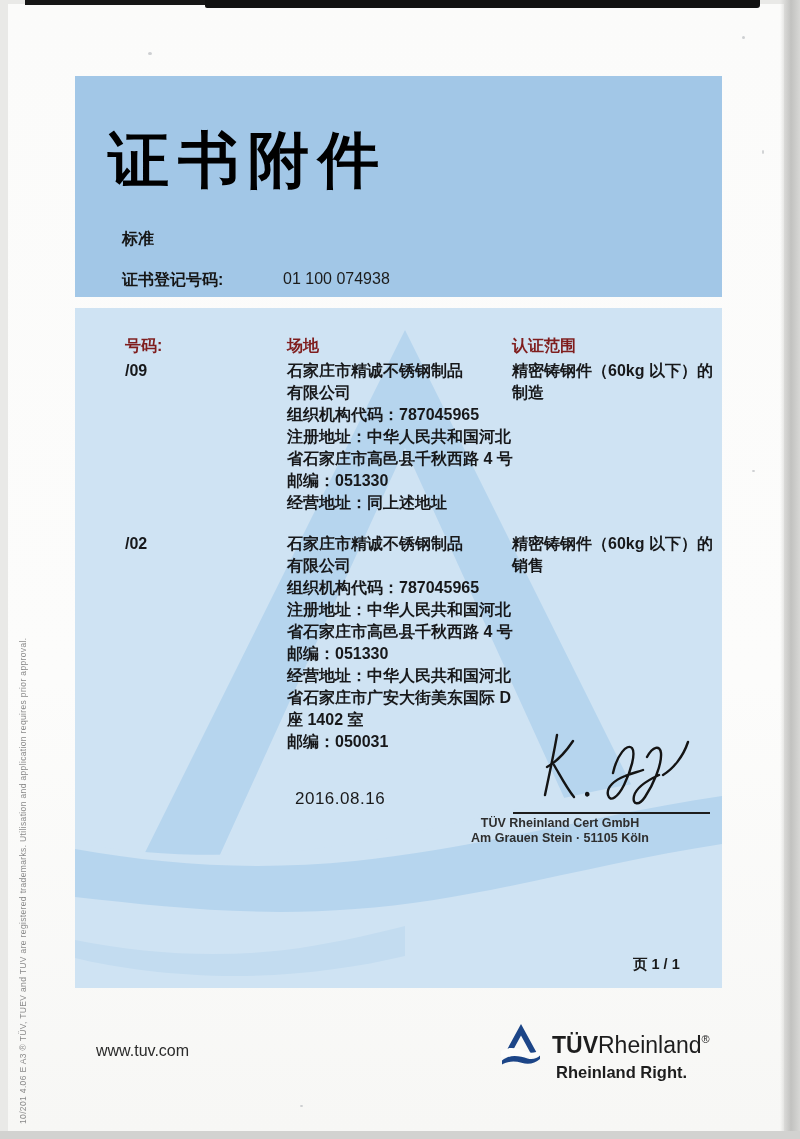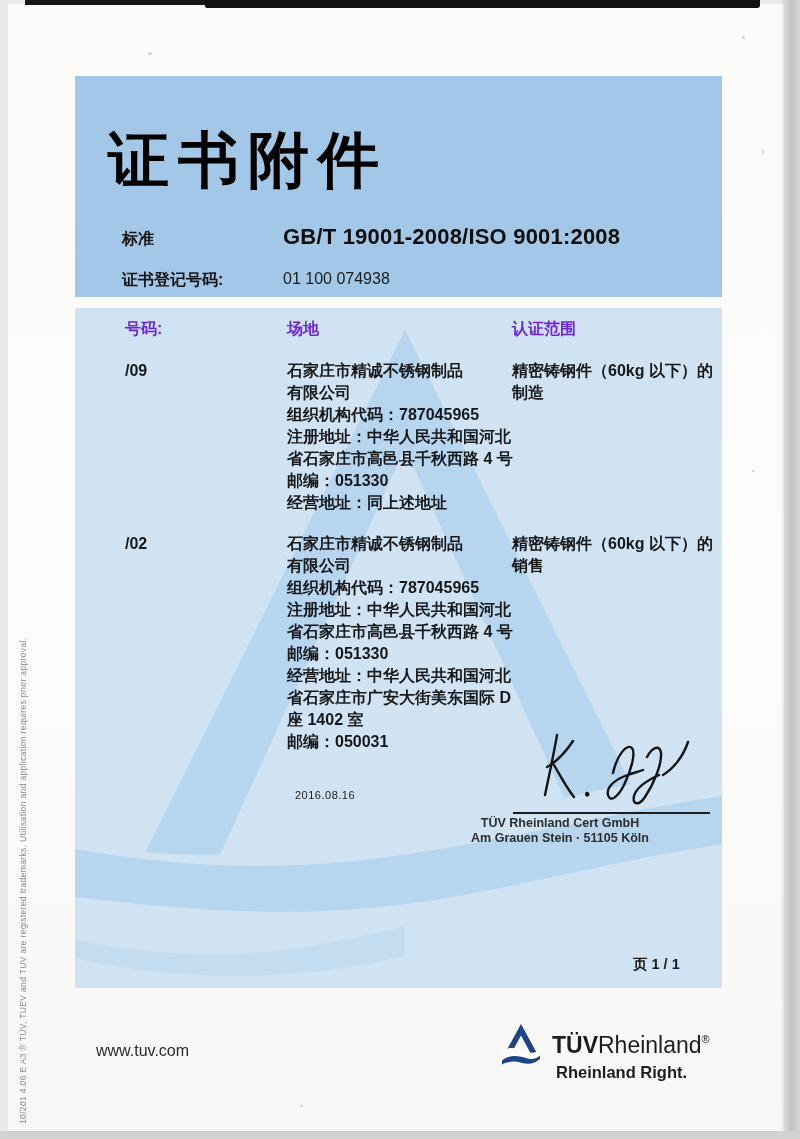--- a/index.html
+++ b/index.html
@@ -27,26 +27,26 @@
   .reg-label { position:absolute; left:47px; top:194px; font-size:16px; font-weight:600; color:#151515; }
   .reg-value { position:absolute; left:208px; top:194px; font-size:16px; font-weight:400; color:#1c1c1c; }
 
   
   .band-body { position:absolute; left:75px; top:308px; width:647px; height:680px; background:#cfe3f3; overflow:hidden; }
   .watermark { position:absolute; left:0; top:0; width:647px; height:680px; }
 
   .col-number { position:absolute; left:50px; width:90px; }
   .col-site   { position:absolute; left:212px; width:232px; }
   .col-scope  { position:absolute; left:437px; width:205px; }
-  .th { top:11px; font-size:16px; font-weight:700; color:#6d28d9; }
+  .th { top:28px; font-size:16px; font-weight:700; color:#7f1d1d; }
   .row1 { top:52px; }
   .row2 { top:225px; }
   .cell { font-size:16px; font-weight:600; line-height:22px; color:#17181a; white-space:pre-line; }
 
-  .date { position:absolute; left:220px; top:481px; font-size:11px; font-weight:500; color:#1a1a1a; letter-spacing:.5px; }
+  .date { position:absolute; left:220px; top:481px; font-size:17px; font-weight:500; color:#1a1a1a; letter-spacing:.5px; }
 
   .sig-script { position:absolute; left:458px; top:418px; width:175px; height:88px; }
   .sig-rule { position:absolute; left:438px; top:504px; width:197px; height:2px; background:#1d1d1d; }
   .sig-org { position:absolute; left:335px; top:508px; width:300px; text-align:center;
              font-size:12.5px; font-weight:600; line-height:14.5px; color:#2e2e2e; }
 
   .page-num { position:absolute; left:558px; top:647px; font-size:14.5px; font-weight:600; color:#1a1a1a; }
 
   
   .footer-url { position:absolute; left:96px; top:1042px; font-size:16px; font-weight:500; color:#2b2b2b; }
@@ -66,21 +66,20 @@
 
 <div class="stage">
 
   <div class="paper"></div>
   <div class="scan-strip-1"></div>
   <div class="scan-strip-2"></div>
 
   <div class="band-header">
     <div class="doc-title">证书附件</div>
     <div class="std-label">标准</div>
-    <div class="std-value">GB/T 19001-2008/ISO 9001:2008</div>
     <div class="reg-label">证书登记号码:</div>
     <div class="reg-value">01 100 074938</div>
   </div>
 
   <div class="band-body">
 
     <svg class="watermark" viewBox="0 0 647 680" aria-hidden="true">
 
       <path fill="#b6d5ee" fill-rule="evenodd" d="M330,22 L640,645 L20,645 Z  M330,140 L522,562 L138,562 Z"></path>
 

